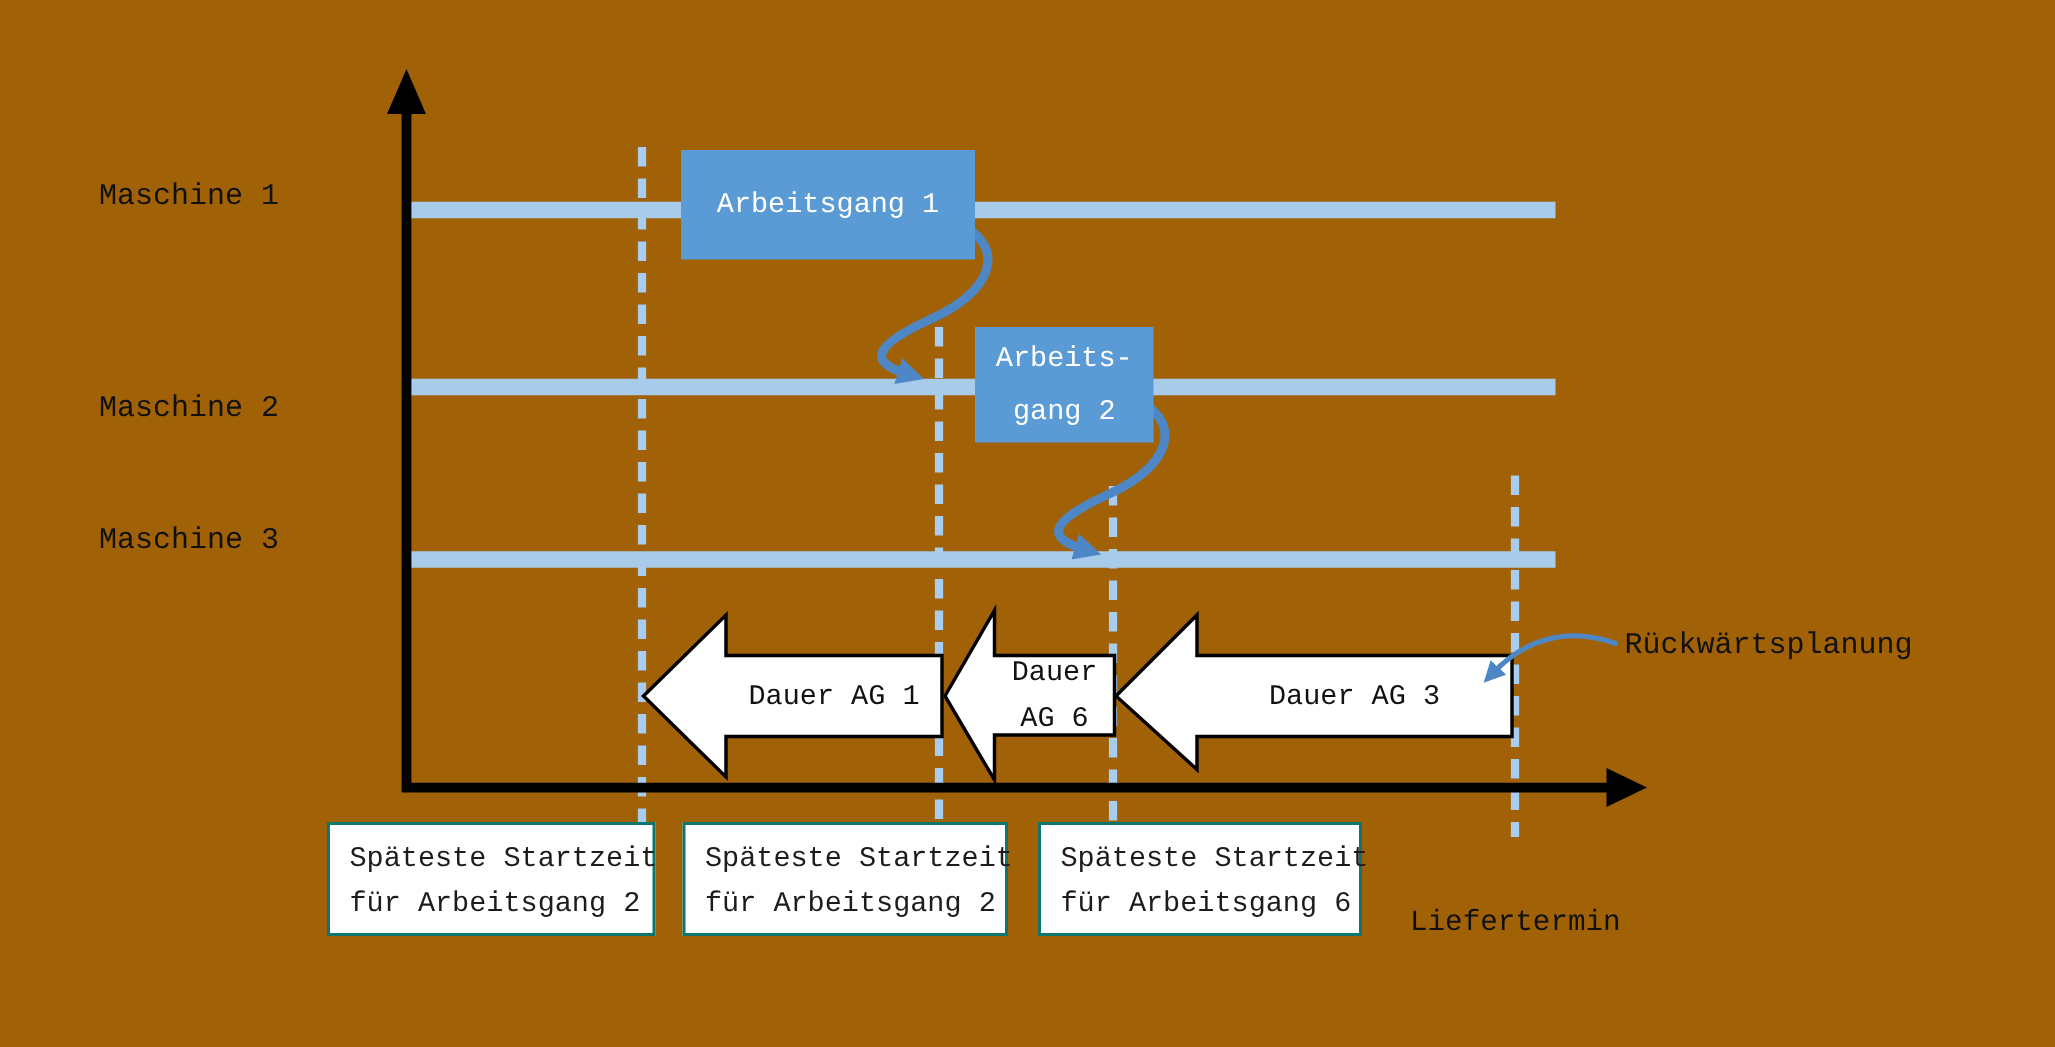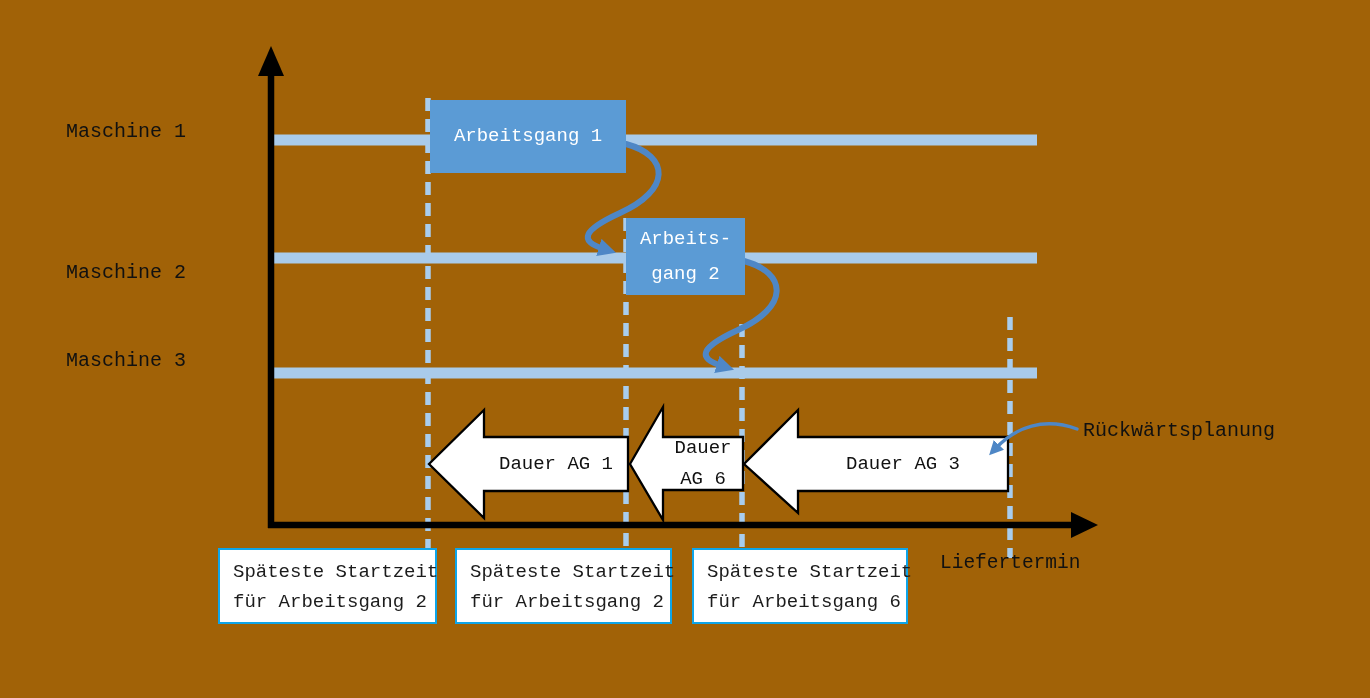--- a/index.html
+++ b/index.html
@@ -8,28 +8,28 @@
     font-family:Liberation Mono, monospace;color:#1a1a1a;
   }
   #shapes{position:absolute;left:0;top:0;width:1370px;height:698px;}
   .abs{position:absolute;}
   .machine-label{
     font-size:20px;color:#111;white-space:nowrap;line-height:24px;
   }
   .op-box{
     background:#5B9BD5;color:#ffffff;display:flex;flex-direction:column;
     align-items:center;justify-content:center;text-align:center;
-    font-size:19px;line-height:35px;
+    font-size:19px;line-height:35px;margin-left:24px;
   }
   .dur-label{
     display:flex;flex-direction:column;align-items:center;justify-content:center;
     text-align:center;font-size:19px;line-height:31px;color:#111;white-space:nowrap;
   }
   .start-box{
-    background:#ffffff;border:2px solid #0ea5e9;box-sizing:border-box;
+    background:#ffffff;border:2px solid #0f766e;box-sizing:border-box;
     font-size:19px;line-height:30px;color:#1c1c1c;
     padding:7px 0 0 13px;white-space:nowrap;
   }
   .plain-label{font-size:19.5px;color:#111;white-space:nowrap;}
 </style>
 </head>
 <body>
 
 <div id="stage">
 
@@ -96,17 +96,17 @@
   </div>
   <div class="abs start-box" style="left:455px;top:548px;width:217px;height:76px;">
     <div>Späteste Startzeit</div>
     <div>für Arbeitsgang 2</div>
   </div>
   <div class="abs start-box" style="left:692px;top:548px;width:216px;height:76px;">
     <div>Späteste Startzeit</div>
     <div>für Arbeitsgang 6</div>
   </div>
 
-  <div class="abs plain-label" style="left:940px;top:552px;width:132px;text-align:right;">Liefertermin</div>
+  <div class="abs plain-label" style="left:940px;top:604px;width:132px;text-align:right;">Liefertermin</div>
 
   <div class="abs plain-label" style="left:1083px;top:419px;font-size:20px;">Rückwärtsplanung</div>
 
 </div>
 
 </body></html>

